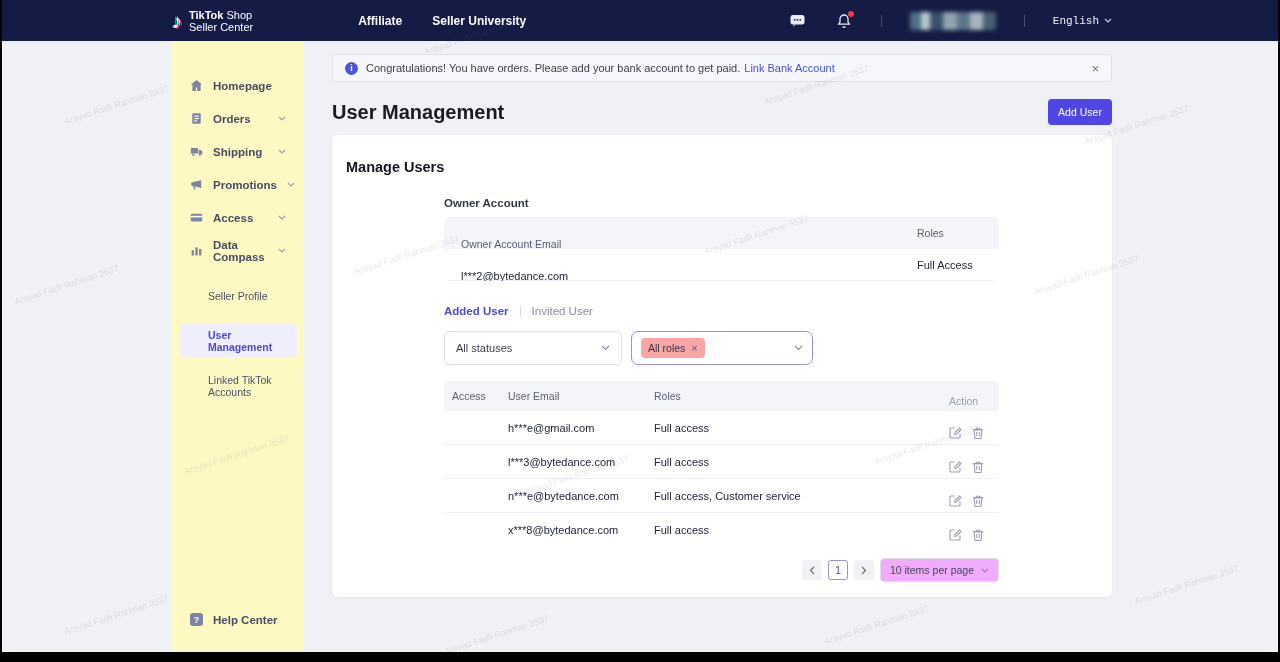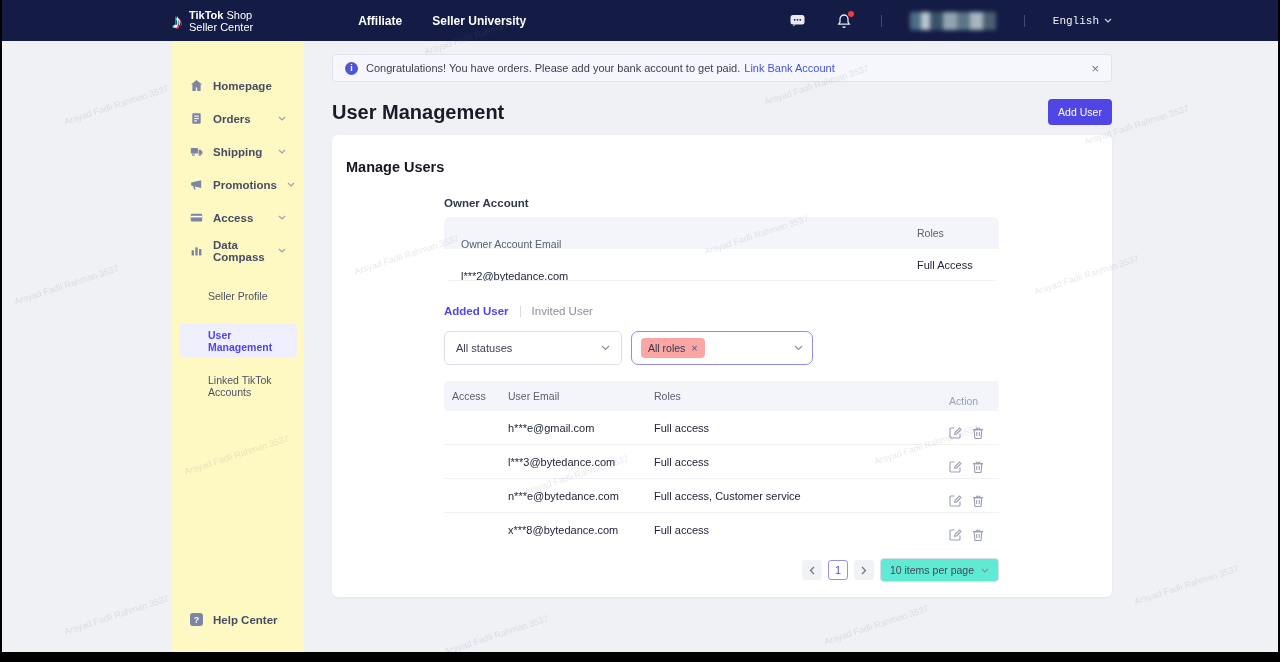--- a/index.html
+++ b/index.html
@@ -91,21 +91,21 @@
   .c-action { width:50px; display:flex; gap:10px; color:#9ba0b5;margin-top:9px; }
   .c-action span { display:flex; cursor:pointer; }
 
   .toggle { width:31px; height:17px; border-radius:9px; background:#4b42df; position:relative; cursor:pointer; }
   .toggle .knob { position:absolute; top:2px; right:2px; width:13px; height:13px; border-radius:50%; background:#fff; }
 
   .pager { margin-top:11px; display:flex; justify-content:flex-end; align-items:center; gap:6px; }
   .pg-btn { width:20px; height:20px; background:#f1f2f6; border-radius:3px; display:flex; align-items:center; justify-content:center; color:#707487; cursor:pointer; }
   .pg-cur { width:20px; height:20px; border:1px solid #978fe8; border-radius:3px; background:#fff; color:#4f46e5;
     font-size:11px; display:flex; align-items:center; justify-content:center; }
-  .per-page { height:24px; border:1px solid #dcdde6; border-radius:4px; background:#5eead4; padding:0 9px;
+  .per-page { height:24px; border:1px solid #dcdde6; border-radius:4px; background:#f0abfc; padding:0 9px;
     display:flex; align-items:center; gap:7px; font-size:10.5px; color:#44475c; cursor:pointer; }
   .per-page .sel-chev { color:#8b8fa3; display:flex; }
 
   
   .wm-layer { position:absolute; inset:0; pointer-events:none; z-index:50; }
   .wm { position:absolute; font-size:9px; color:rgba(110,112,135,.16); transform:rotate(-18deg); white-space:nowrap; }
 </style>
 </head>
 <body>
 

